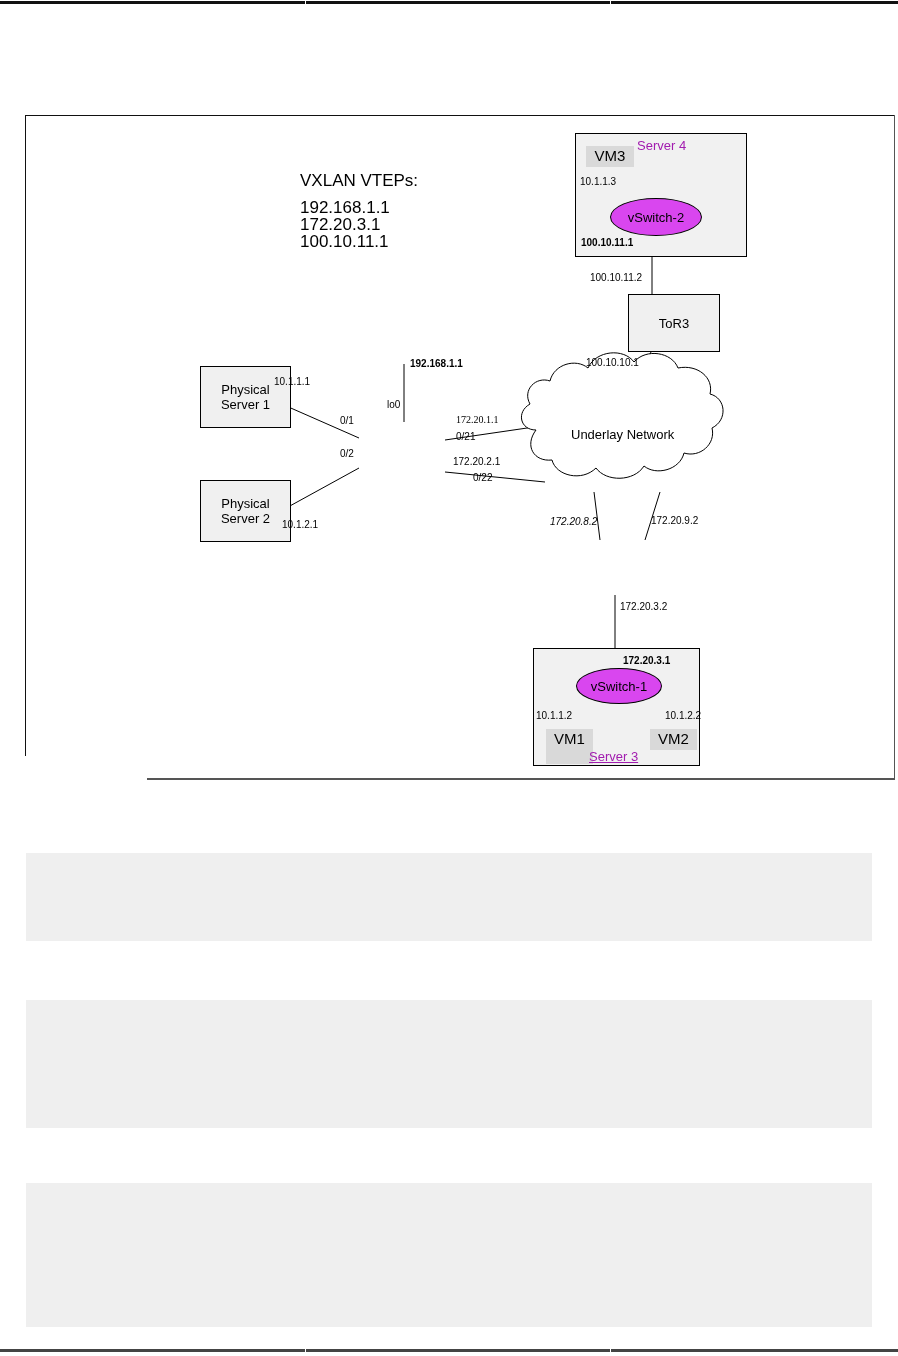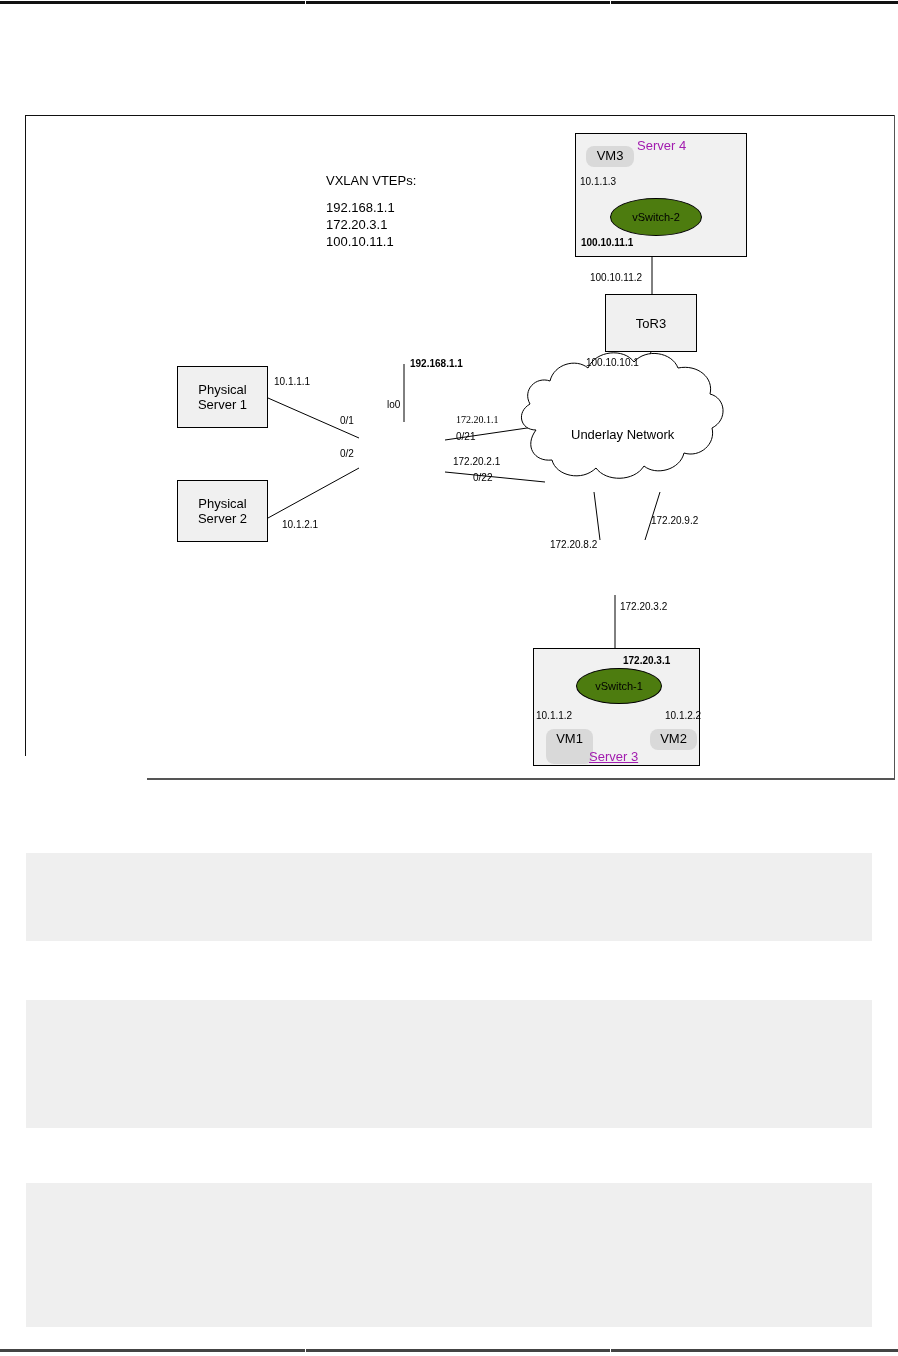--- a/index.html
+++ b/index.html
@@ -102,44 +102,44 @@
     border: 1px solid #000000;
     background: #f0f0f0;
     display: flex;
     flex-direction: column;
     align-items: center;
     justify-content: center;
     font-size: 13px;
     line-height: 15px;
     text-align: center;
     color: #000000;
+    margin-left: 23px;
   }
   .container-box {
     position: absolute;
     box-sizing: border-box;
     border: 1px solid #000000;
     background: #f1f1f1;
   }
   .vm-box {
     position: absolute;
     box-sizing: border-box;
     background: #d9d9d9;
-    font-size: 13px;
+    font-size: 15px;
     line-height: 20px;
     text-align: center;
     color: #000000;
-    border-radius: 8px;
   }
   .vswitch {
     position: absolute;
     box-sizing: border-box;
     border: 1px solid #000000;
-    background: #4d7c0f;
+    background: #d946ef;
     border-radius: 50%;
-    font-size: 11px;
+    font-size: 13px;
     display: flex;
     align-items: center;
     justify-content: center;
     color: #000000;
   }
   .server-title {
     position: absolute;
     font-size: 13px;
     color: #a21caf;
     white-space: nowrap;
@@ -160,23 +160,23 @@
   .cloud-label {
     position: absolute;
     font-size: 13px;
     white-space: nowrap;
     color: #000000;
   }
 
   
   .vtep-legend {
     position: absolute;
-    left: 326px;
+    left: 300px;
     top: 172px;
-    font-size: 13px;
+    font-size: 17px;
     line-height: 17px;
     white-space: nowrap;
     color: #000000;
   }
   .vtep-legend .vtep-heading {
     margin-bottom: 10px;
   }
 
   
   .content-block {
@@ -284,21 +284,21 @@
   <div class="lbl" style="left:387px; top:399px;">lo0</div>
   <div class="lbl" style="left:340px; top:415px;">0/1</div>
   <div class="lbl" style="left:340px; top:448px;">0/2</div>
   <div class="lbl" style="left:456px; top:414px;font-family:Liberation Serif, serif;">172.20.1.1</div>
   <div class="lbl" style="left:456px; top:431px;">0/21</div>
   <div class="lbl" style="left:453px; top:456px;">172.20.2.1</div>
   <div class="lbl" style="left:453px; top:472px;padding-left:20px;">0/22</div>
 
   <div class="cloud-label" style="left:571px; top:427px;">Underlay Network</div>
 
-  <div class="lbl" style="left:550px; top:539px;">172.20.8.2</div>
+  <div class="lbl" style="left:550px; top:516px;font-style:italic;">172.20.8.2</div>
   <div class="lbl" style="left:651px; top:515px;">172.20.9.2</div>
 
   <div class="lbl" style="left:620px; top:601px;">172.20.3.2</div>
 
   <div class="container-box" style="left:533px; top:648px; width:167px; height:118px;"></div>
   <div class="lbl lbl-bold" style="left:623px; top:655px;">172.20.3.1</div>
   <div class="vswitch" style="left:576px; top:668px; width:86px; height:36px;">vSwitch-1</div>
   <div class="lbl" style="left:536px; top:710px;">10.1.1.2</div>
   <div class="lbl" style="left:665px; top:710px;">10.1.2.2</div>
   <div class="vm-box" style="left:546px; top:729px; width:47px; height:35px;">VM1</div>

